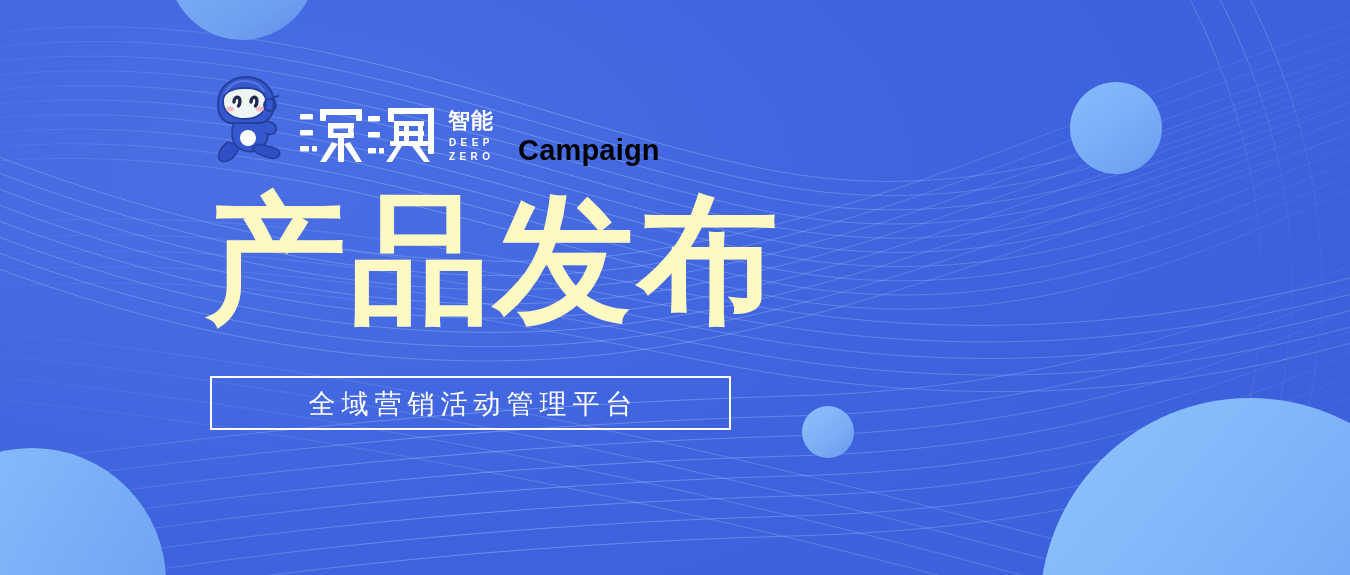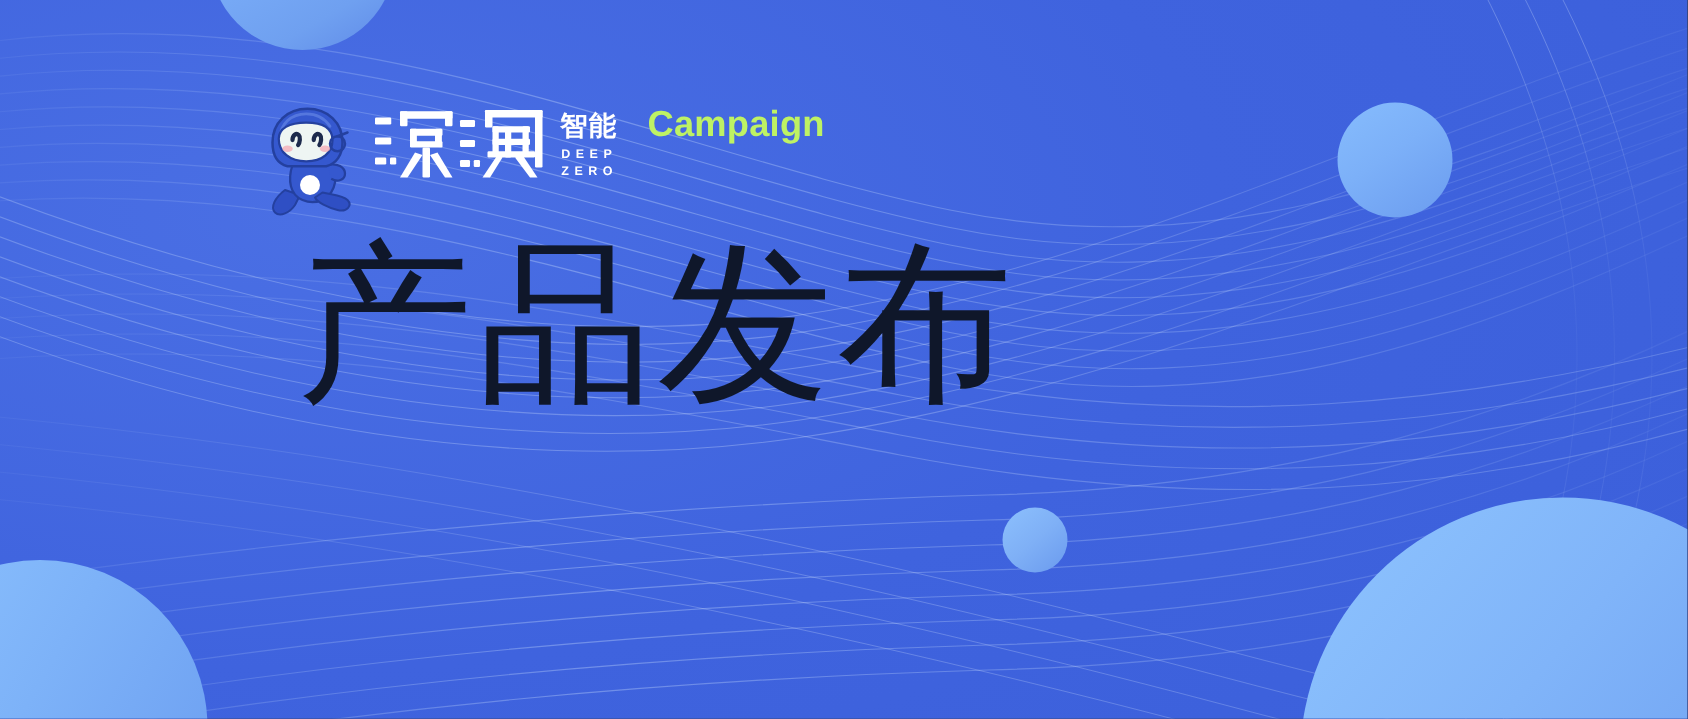--- a/index.html
+++ b/index.html
@@ -62,23 +62,23 @@
   .circle.c-bottomright {
     left: 1040px; top: 398px;
     width: 420px; height: 420px;
     background: linear-gradient(130deg, #8ec4fe 0%, #80b4f9 40%, #6ea0f1 80%, #6394ea 100%);
   }
 
   
   .brand-row {
     position: absolute;
     left: 208px;
-    top: 84px;
+    top: 74px;
     display: flex;
-    align-items: flex-start;
+    align-items: flex-end;
     gap: 0px;
   }
   .mascot {
     width: 86px;
     height: 92px;
     flex: 0 0 auto;
     margin-right: 4px;
   }
   .brand-logo {
     width: 148px;
@@ -86,42 +86,41 @@
     flex: 0 0 auto;
   }
   .brand-sub {
     width: 62px;
     height: 62px;
     flex: 0 0 auto;
     margin-left: 2px;
     margin-right: 8px;
   }
   .brand-en {
-    color: #bef264;
+    color: #000000;
     font-size: 29px;
     font-weight: bold;
     line-height: 1.12;
     letter-spacing: 0.2px;
     white-space: nowrap;
   }
   .brand-en .line { display: block; }
 
   
   .headline {
     position: absolute;
     left: 206px;
     top: 190px;
-    color: #0f172a;
+    color: #fef9c3;
     font-size: 140px;
-    font-weight: normal;
+    font-weight: bold;
     line-height: 1.0;
     letter-spacing: 4px;
     white-space: nowrap;
     font-family: "DejaVu Sans", "Liberation Sans", sans-serif;
-    margin-left: 32px;
   }
 
   
   .subtitle-box {
     position: absolute;
     left: 210px;
     top: 376px;
     width: 521px;
     height: 54px;
     border: 2px solid #ffffff;
@@ -313,14 +312,17 @@
       <text x="1" y="56" fill="#ffffff" font-size="10" font-weight="bold" font-family="Liberation Sans, DejaVu Sans, sans-serif" letter-spacing="4.4">ZERO</text>
     </svg>
 
     <div class="brand-en">
       <span class="line">Campaign</span>
     </div>
   </div>
 
   <div class="headline">产品发布</div>
 
+  <div class="subtitle-box">
+    <span class="subtitle-text">全域营销活动管理平台</span>
+  </div>
 
 </div>
 
 </body></html>

